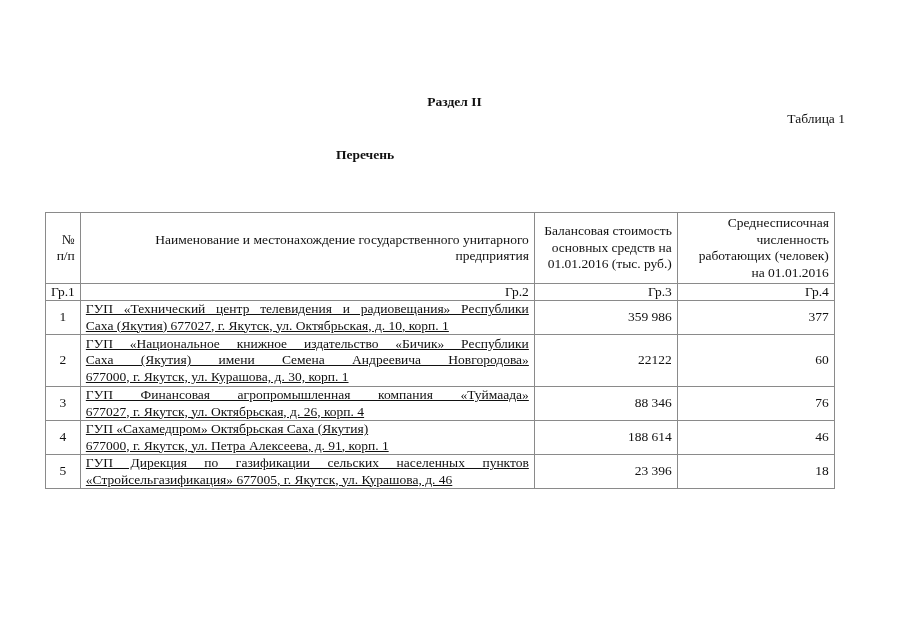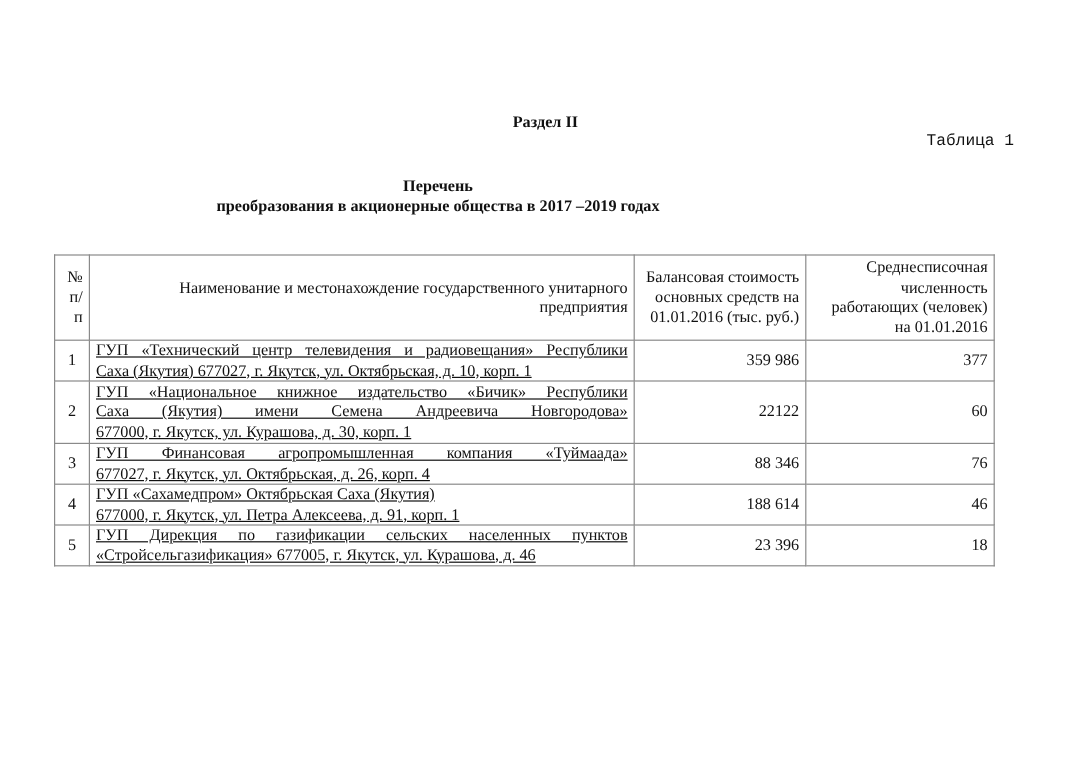--- a/index.html
+++ b/index.html
@@ -23,21 +23,20 @@
     text-align: center;
     font-weight: bold;
     font-size: 13.5px;
     padding-left: 2px;
   }
   .table-label {
     position: absolute;
     right: 60px;
     top: 111px;
     font-size: 13.5px;
-    font-family: Liberation Mono, monospace;
   }
   .doc-heading {
     position: absolute;
     left: 0;
     width: 730px;
     top: 146px;
     text-align: center;
     font-weight: bold;
     font-size: 13.5px;
     line-height: 17px;
@@ -79,36 +78,41 @@
   td.name span.just { text-align: justify; text-align-last: justify; }
 </style>
 </head>
 <body>
 
 <div class="section-title">Раздел II</div>
 <div class="table-label">Таблица 1</div>
 
 <div class="doc-heading">
   <span class="h-line">Перечень</span>
-  <span class="h-line">преобразования в акционерные общества в 2017 –2019 годах</span>
 </div>
 
 <table class="main">
   <colgroup>
     <col class="c1">
       <col class="c2">
       <col class="c3">
       <col class="c4">
   </colgroup>
   <tbody>
       <tr class="hdr">
     <th>№ п/п</th>
     <th>Наименование и местонахождение государственного унитарного предприятия</th>
     <th>Балансовая стоимость основных средств на 01.01.2016 (тыс. руб.)</th>
     <th>Среднесписочная численность работающих (человек) на 01.01.2016</th>
+  </tr>
+  <tr class="grp">
+    <th>Гр.1</th>
+    <th>Гр.2</th>
+    <th>Гр.3</th>
+    <th>Гр.4</th>
   </tr>
   <tr class="r1">
     <td class="num">1</td>
     <td class="name">
       <span class="just">ГУП «Технический центр телевидения и радиовещания» Республики</span>
       <span>Саха (Якутия) 677027, г. Якутск, ул. Октябрьская, д. 10, корп. 1</span>
     </td>
     <td class="val">359 986</td>
     <td class="val">377</td>
   </tr>

